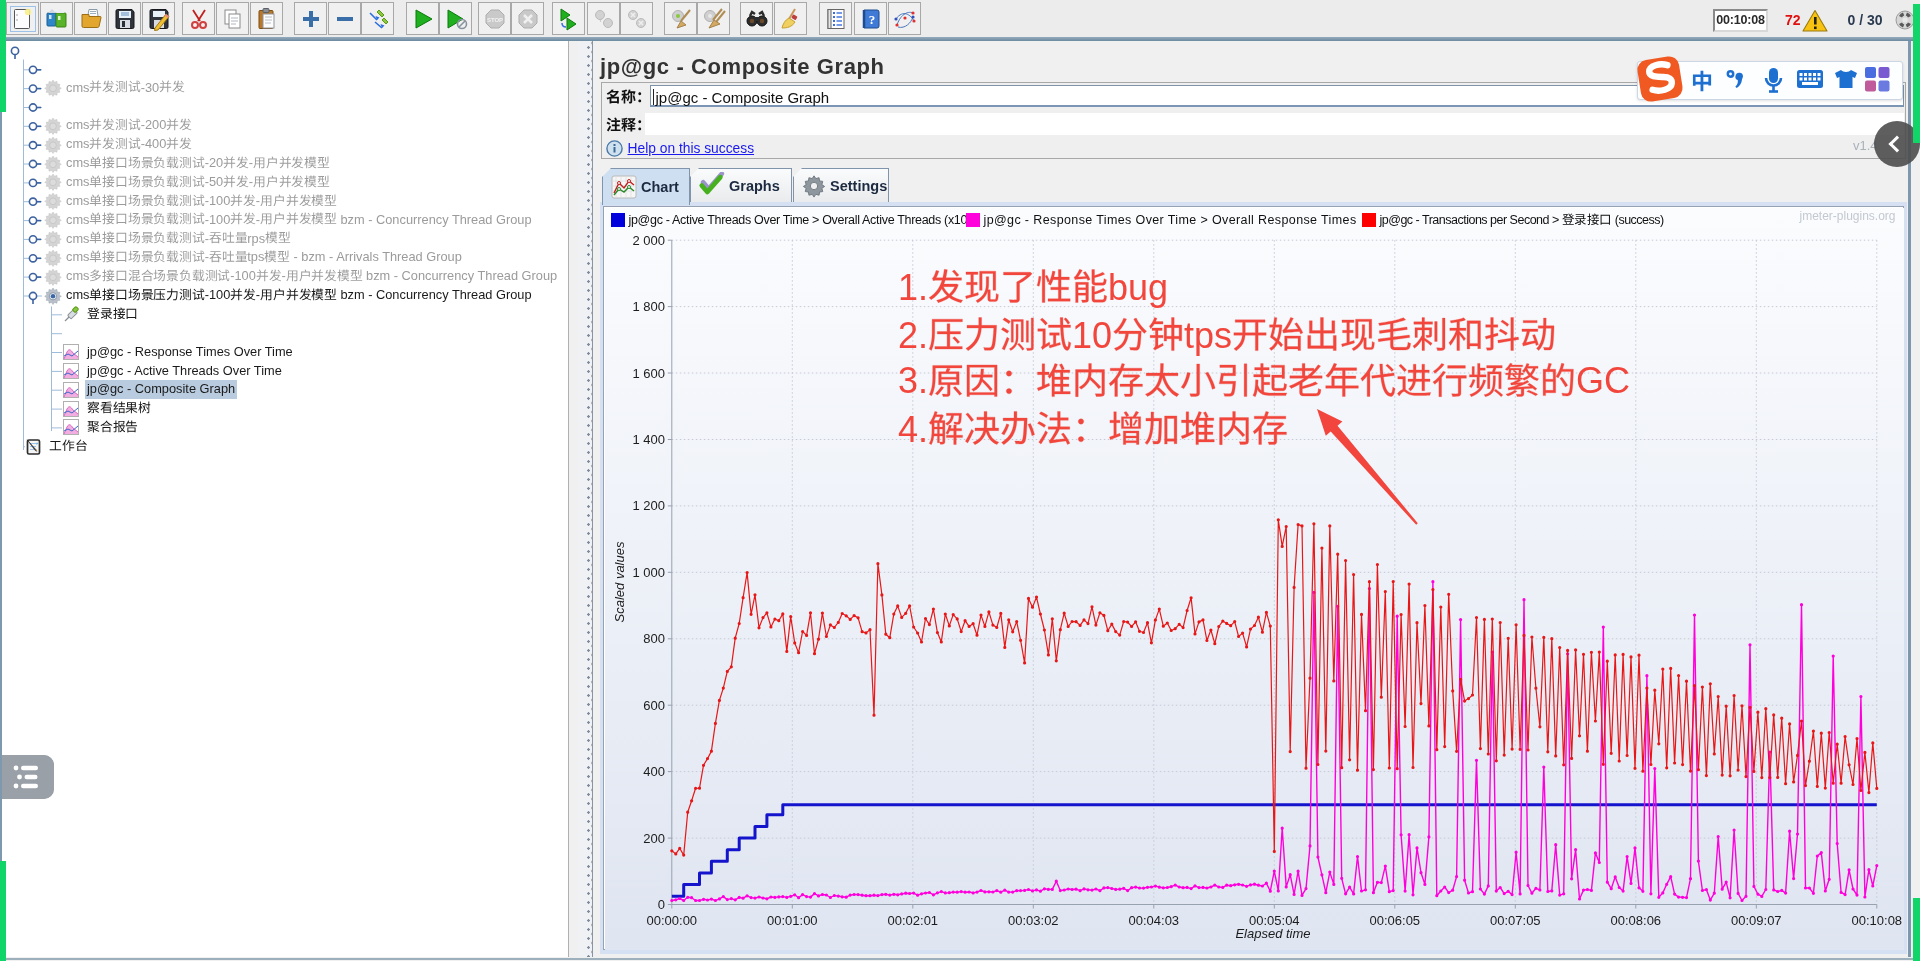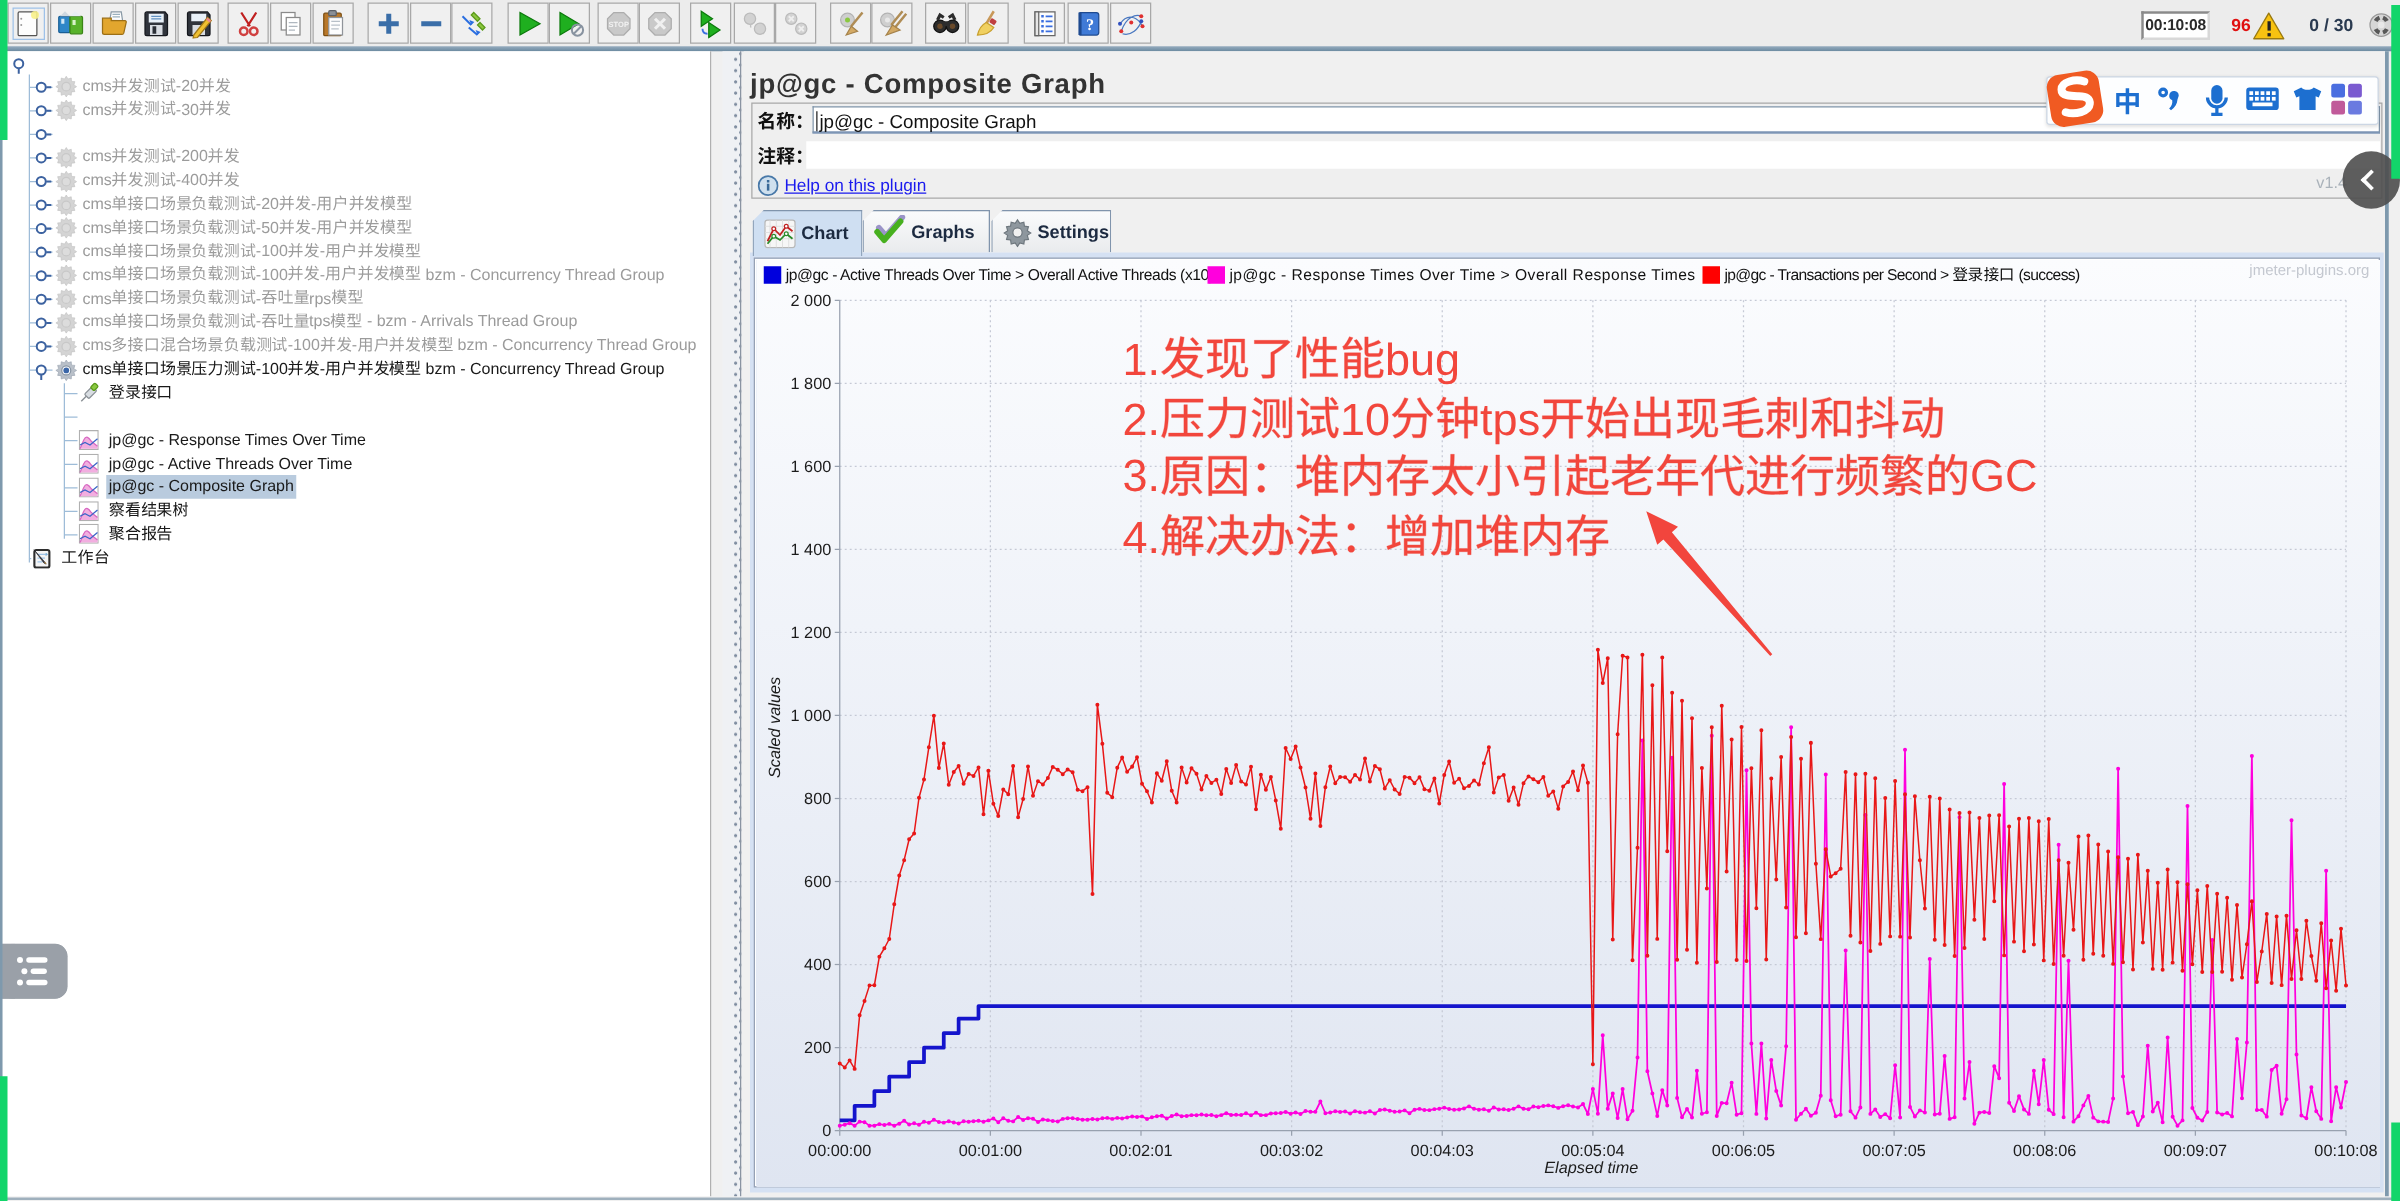--- a/index.html
+++ b/index.html
@@ -340,21 +340,21 @@
         <circle cx="20" cy="6" r="1.6" fill="#e03030"></circle>
         <circle cx="3" cy="12" r="1.6" fill="#3050c0"></circle>
         <circle cx="21" cy="14" r="1.6" fill="#e03030"></circle>
         <circle cx="20" cy="10" r="1.6" fill="#3050c0"></circle>
         <circle cx="12" cy="11" r="1.6" fill="#e03030"></circle>
       </svg>
     </div>
   </div>
 <div id="tbband"></div>
 <div id="clockbox">00:10:08</div>
-<div id="errcnt">96</div>
+<div id="errcnt">72</div>
 <svg id="warntri" width="26" height="24" viewBox="0 0 26 24">
     <path d="M13 1.5 L25 22 H1 Z" fill="#f7c211" stroke="#9a7a10" stroke-width="1.1" stroke-linejoin="round"></path>
     <rect x="12" y="8" width="2.6" height="7.5" fill="#222"></rect>
     <rect x="12" y="17.5" width="2.6" height="2.6" fill="#222"></rect>
   </svg>
 <div id="runcnt">0 / 30</div>
 <svg id="stopind" width="20" height="20" viewBox="0 0 20 20">
     <circle cx="10" cy="10" r="9" fill="#d6d6d6" stroke="#9a9a9a"></circle>
     <g fill="#585858">
       <path d="M4 6 a7.5 7.5 0 0 1 4 -3.5 l1.2 3 a4.5 4.5 0 0 0 -2.2 2 Z"></path>
@@ -413,43 +413,20 @@
       <line x1="35" y1="179.6" x2="39" y2="179.6" stroke="#3c62a0" stroke-width="1.6"></line>
       <circle cx="31" cy="198.4" r="3.6" fill="#fff" stroke="#3c62a0" stroke-width="1.6"></circle>
       <line x1="35" y1="198.4" x2="39" y2="198.4" stroke="#3c62a0" stroke-width="1.6"></line>
       <circle cx="31" cy="217.3" r="3.6" fill="#fff" stroke="#3c62a0" stroke-width="1.6"></circle>
       <line x1="35" y1="217.3" x2="39" y2="217.3" stroke="#3c62a0" stroke-width="1.6"></line>
       <circle cx="31" cy="236.1" r="3.6" fill="#fff" stroke="#3c62a0" stroke-width="1.6"></circle>
       <line x1="35" y1="236.1" x2="39" y2="236.1" stroke="#3c62a0" stroke-width="1.6"></line>
       <circle cx="31" cy="255.0" r="3.6" fill="#fff" stroke="#3c62a0" stroke-width="1.6"></circle>
       <line x1="31" y1="259.0" x2="31" y2="263.0" stroke="#3c62a0" stroke-width="1.6"></line>
     </svg>
-    <div class="trow off" style="top:19.4px">
-      <span class="tic" style="left:42px">
-        <svg class="ti" width="18" height="18" viewBox="0 0 18 18">
-          <g fill="#d4d4d4" stroke="#c2c2c2" stroke-width=".5">
-            <path d="M9 1 l1.4 2.2 2.6-.8 .2 2.7 2.7 .2-.8 2.6 2.2 1.4-2.2 1.4 .8 2.6-2.7 .2-.2 2.7-2.6-.8L9 17.5 7.6 15.4 5 16.2 4.8 13.5 2.1 13.3 2.9 10.7 .7 9.3 2.9 7.9 2.1 5.3 4.8 5.1 5 2.4 7.6 3.2 Z"></path>
-          </g>
-          <circle cx="9" cy="9.3" r="3.4" fill="#dcdcdc" stroke="#c8c8c8"></circle>
-        </svg>
-      </span>
-      <span class="ttx" style="left:64px">cms<svg class="cj" viewBox="0 0 1000 1000">
-          <use href="#R5E76"></use>
-        </svg><svg class="cj" viewBox="0 0 1000 1000">
-          <use href="#R53D1"></use>
-        </svg><svg class="cj" viewBox="0 0 1000 1000">
-          <use href="#R6D4B"></use>
-        </svg><svg class="cj" viewBox="0 0 1000 1000">
-          <use href="#R8BD5"></use>
-        </svg>-20<svg class="cj" viewBox="0 0 1000 1000">
-          <use href="#R5E76"></use>
-        </svg><svg class="cj" viewBox="0 0 1000 1000">
-          <use href="#R53D1"></use>
-        </svg></span>
-    </div>
     <div class="trow off" style="top:38.2px">
       <span class="tic" style="left:42px">
         <svg class="ti" width="18" height="18" viewBox="0 0 18 18">
           <g fill="#d4d4d4" stroke="#c2c2c2" stroke-width=".5">
             <path d="M9 1 l1.4 2.2 2.6-.8 .2 2.7 2.7 .2-.8 2.6 2.2 1.4-2.2 1.4 .8 2.6-2.7 .2-.2 2.7-2.6-.8L9 17.5 7.6 15.4 5 16.2 4.8 13.5 2.1 13.3 2.9 10.7 .7 9.3 2.9 7.9 2.1 5.3 4.8 5.1 5 2.4 7.6 3.2 Z"></path>
           </g>
           <circle cx="9" cy="9.3" r="3.4" fill="#dcdcdc" stroke="#c8c8c8"></circle>
         </svg>
       </span>
       <span class="ttx" style="left:64px">cms<svg class="cj" viewBox="0 0 1000 1000">
@@ -1000,21 +977,21 @@
           <use href="#B91CA"></use>
         </svg><svg class="cj" viewBox="0 0 1000 1000">
           <use href="#BFF1A"></use>
         </svg></span>
 <div id="commfield"></div>
 <svg id="helpicon" width="17" height="17" viewBox="0 0 17 17">
         <circle cx="8.5" cy="8.5" r="7.6" fill="#cfe0ee" stroke="#4878a8" stroke-width="1.4"></circle>
         <rect x="7.5" y="7" width="2" height="5.5" fill="#3a6a98"></rect>
         <rect x="7.5" y="4" width="2" height="2" fill="#3a6a98"></rect>
       </svg>
-<span id="helplink">Help on this plugin</span>
+<span id="helplink">Help on this success</span>
 </div>
 <div class="tab" id="tab1"><svg width="26" height="24" viewBox="0 0 26 24" style="margin:0 4px 0 8px">
         <rect x="1" y="1" width="24" height="22" rx="2" fill="#f6f6f6" stroke="#b8b8b8"></rect>
         <g stroke="#ddd" stroke-width=".7">
           <line x1="5" y1="1" x2="5" y2="23"></line>
           <line x1="10" y1="1" x2="10" y2="23"></line>
           <line x1="15" y1="1" x2="15" y2="23"></line>
           <line x1="20" y1="1" x2="20" y2="23"></line>
           <line x1="1" y1="6" x2="25" y2="6"></line>
           <line x1="1" y1="11" x2="25" y2="11"></line>

